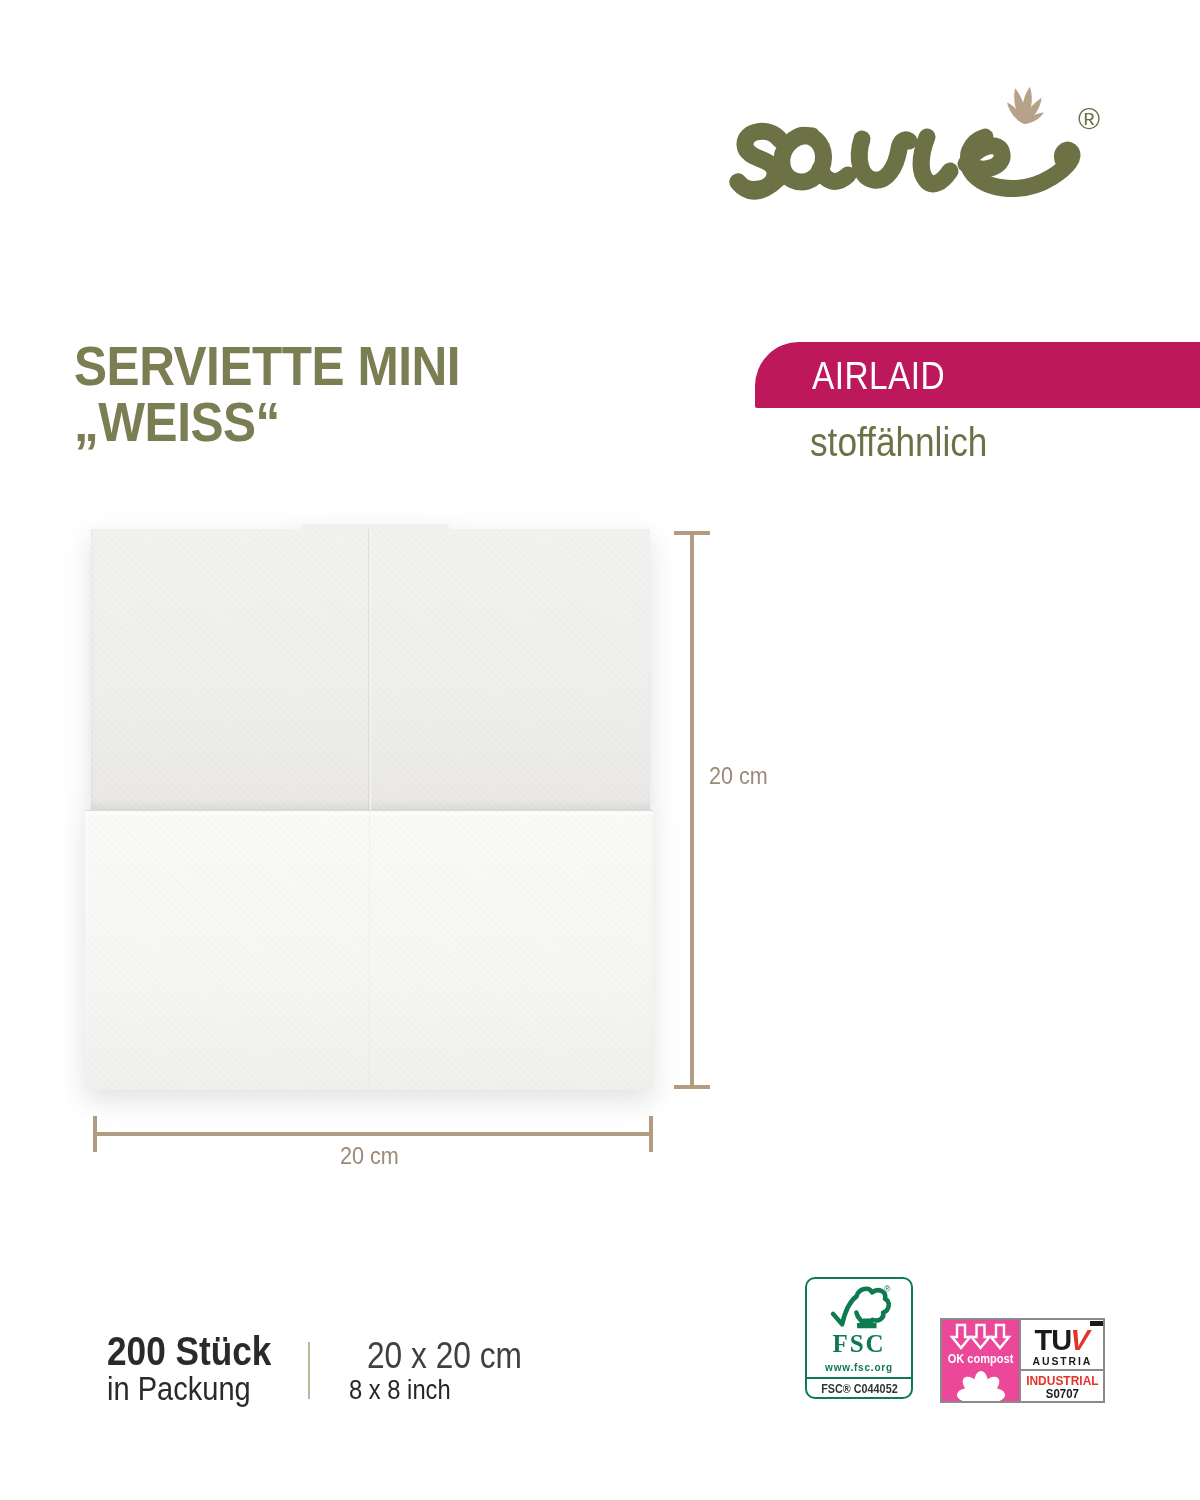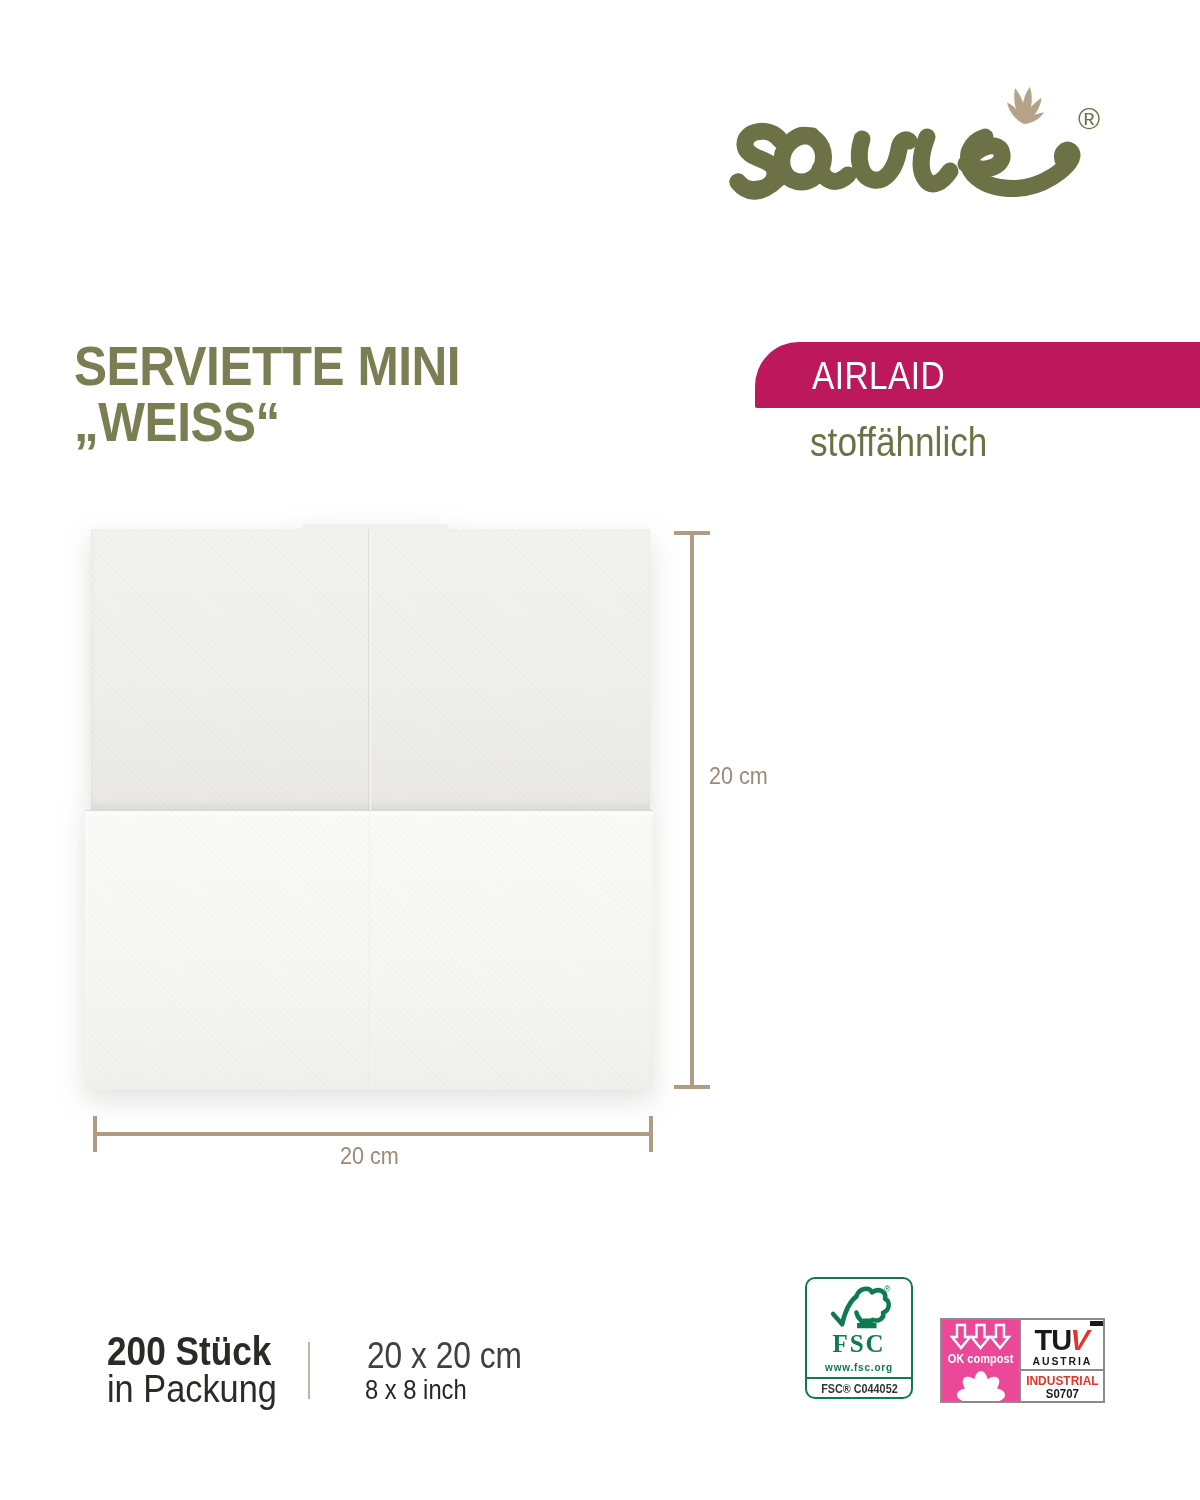--- a/index.html
+++ b/index.html
@@ -66,24 +66,24 @@
   .dim-h::before,.dim-h::after{content:"";position:absolute;top:-16px;width:4px;height:36px;background:#b19c83;}
   .dim-h::before{left:0;}
   .dim-h::after{right:0;}
   .dim-label{font-size:24px;color:#9c8977;line-height:28px;
     transform:scaleX(0.9);transform-origin:left center;white-space:nowrap;}
   .dim-label-v{left:709px;top:762px;}
   .dim-label-h{left:340px;top:1142px;}
 
   
   .qty{left:107px;top:1329px;font-size:40px;font-weight:bold;color:#2a2a28;line-height:44px;}
-  .qty-sub{left:107px;top:1372px;font-size:39px;color:#2a2a28;line-height:33px;}
+  .qty-sub{left:107px;top:1372px;font-size:33px;color:#2a2a28;line-height:33px;}
   .info-divider{left:308px;top:1342px;width:2px;height:57px;background:#b8bc9c;}
   .size-cm{left:367px;top:1340px;font-size:36px;color:#404040;line-height:32px;}
-  .size-inch{left:349px;top:1374px;font-size:27px;color:#262624;line-height:32px;margin-left:16px;}
+  .size-inch{left:349px;top:1374px;font-size:27px;color:#262624;line-height:32px;}
 
   
   .fsc{left:805px;top:1277px;width:108px;height:122px;border:2px solid #0e7a50;border-radius:10px;
     box-sizing:border-box;background:#fff;display:flex;flex-direction:column;align-items:center;}
   .fsc-icon{margin-top:5px;}
   .fsc-acronym{font-family:"Liberation Serif", serif;font-weight:bold;font-size:25px;line-height:22px;
     color:#0e7a50;letter-spacing:2px;}
   .fsc-url{font-size:10px;color:#0e7a50;font-weight:bold;letter-spacing:0.8px;line-height:12px;margin-top:7px;}
   .fsc-line{width:100%;height:2px;background:#0e7a50;margin-top:3px;}
   .fsc-code{font-size:12px;font-weight:bold;color:#333331;line-height:16px;margin-top:2px;

